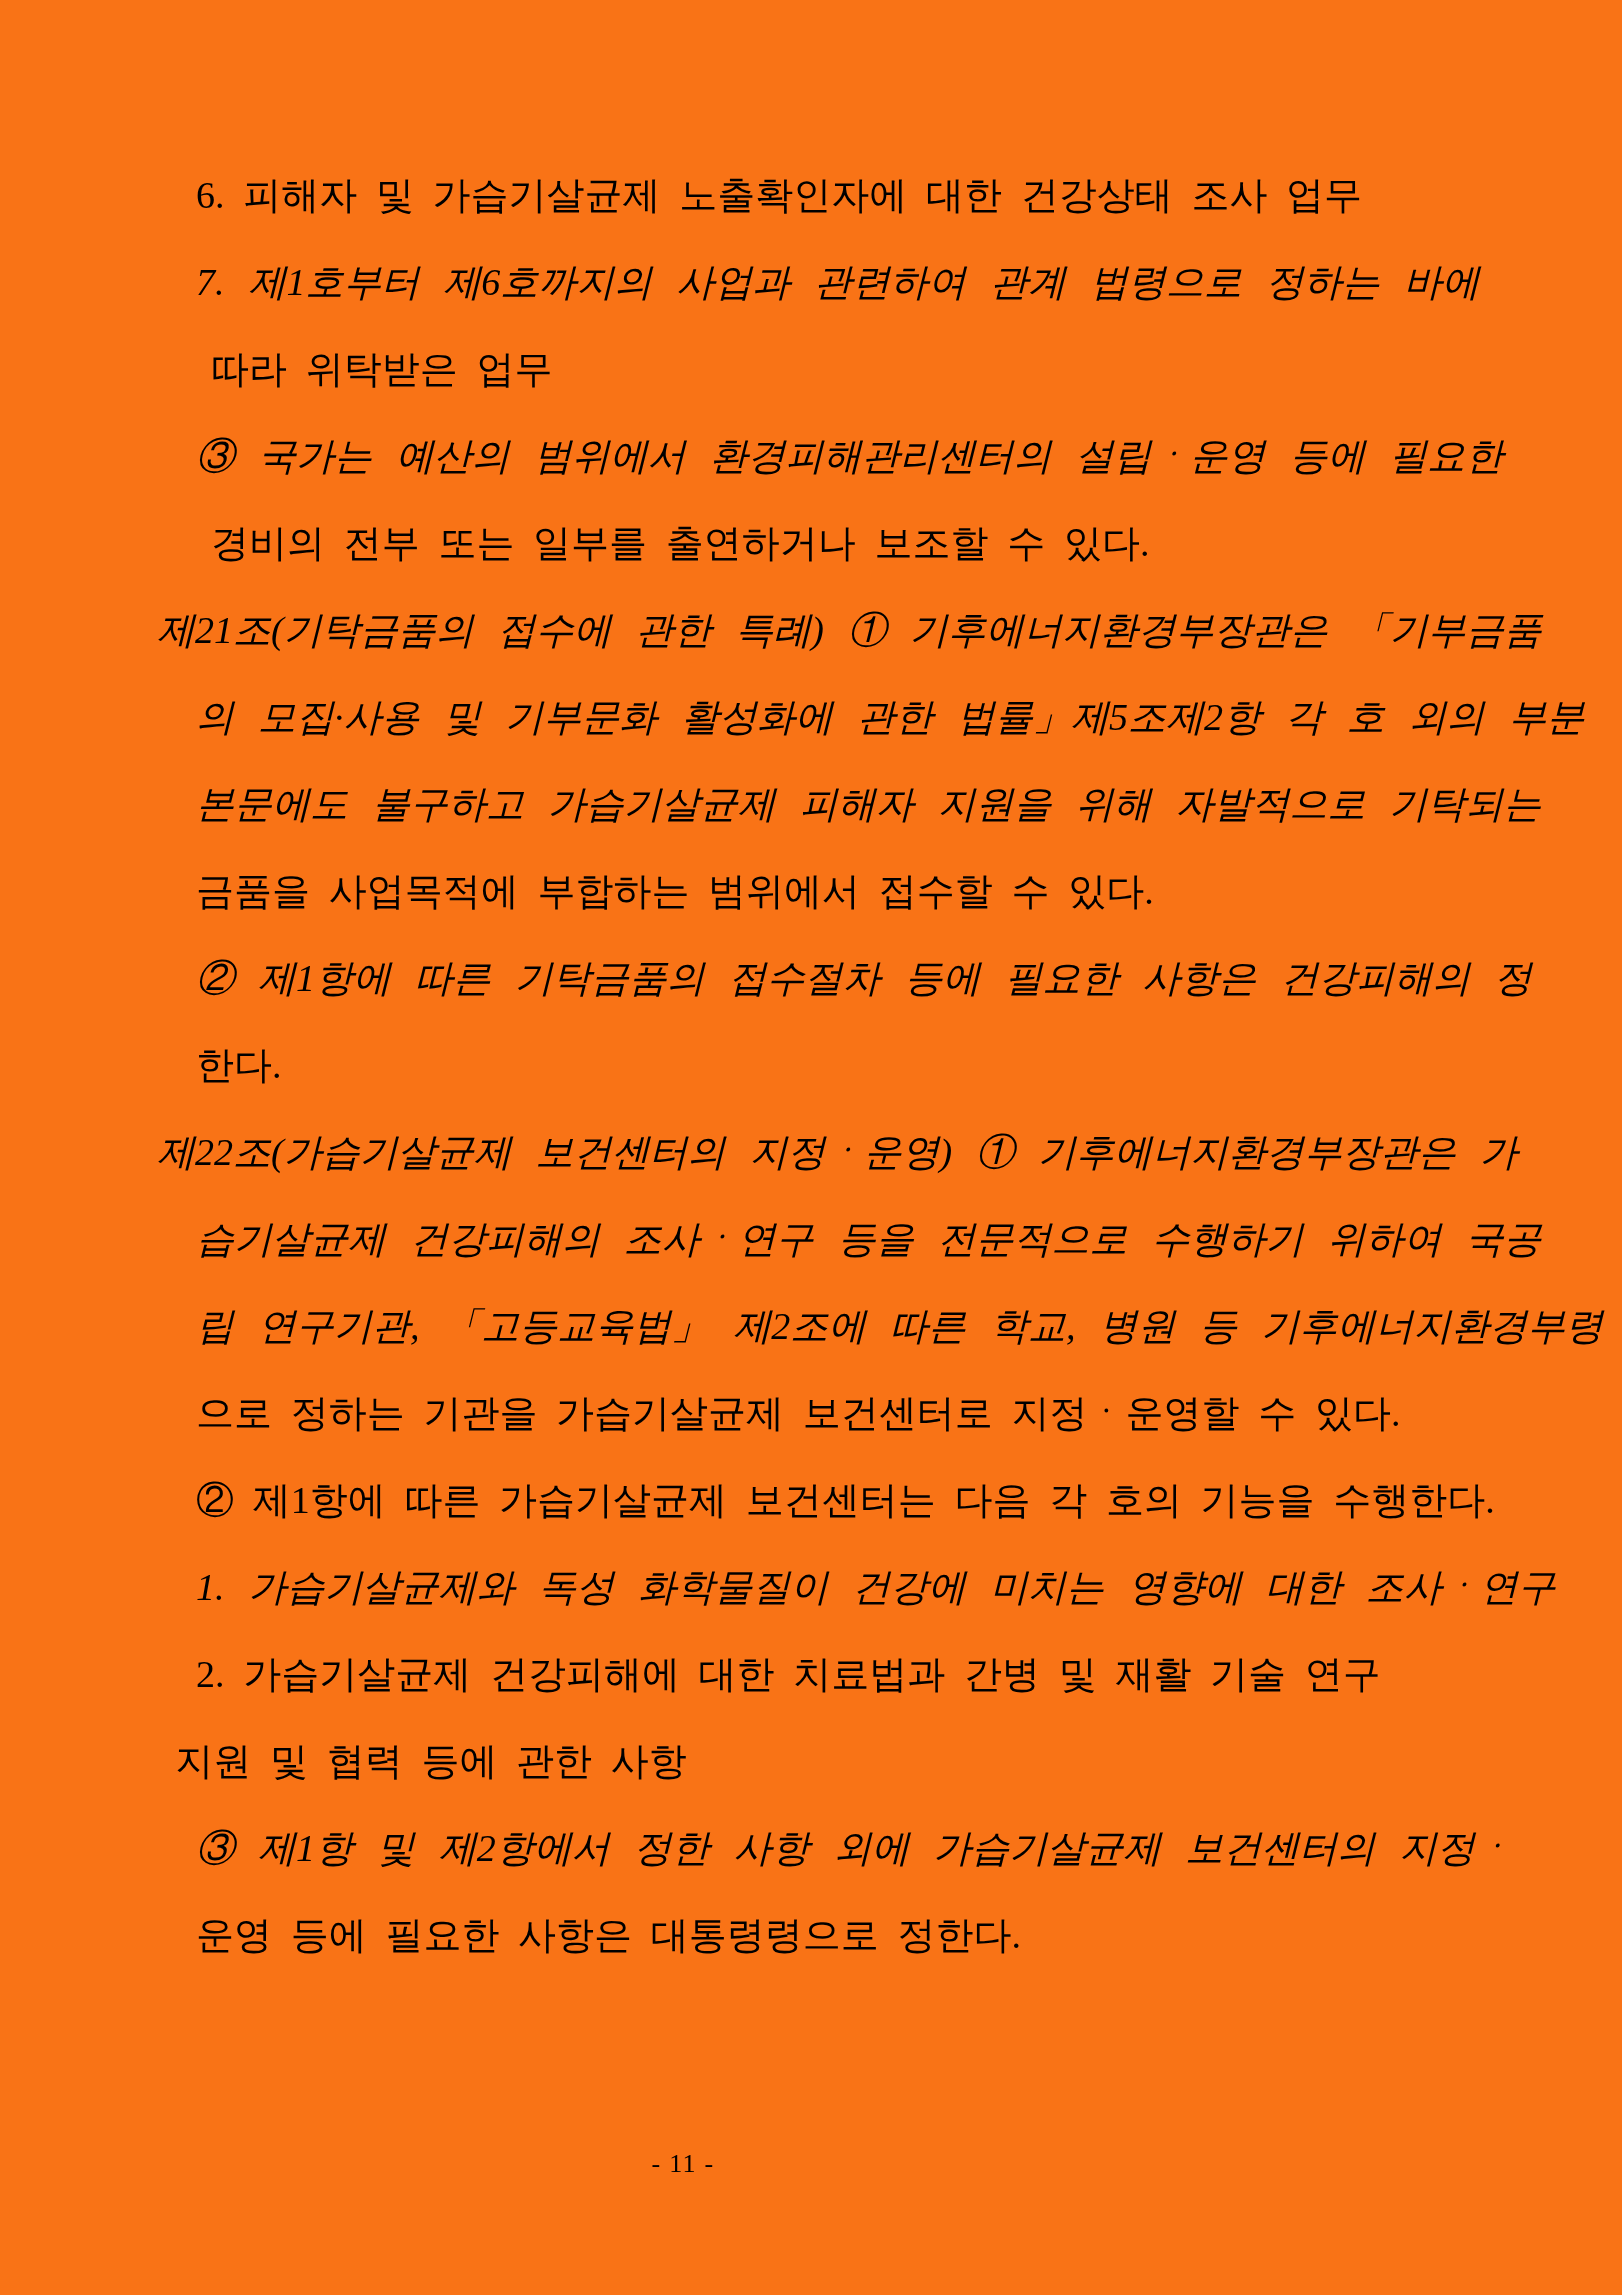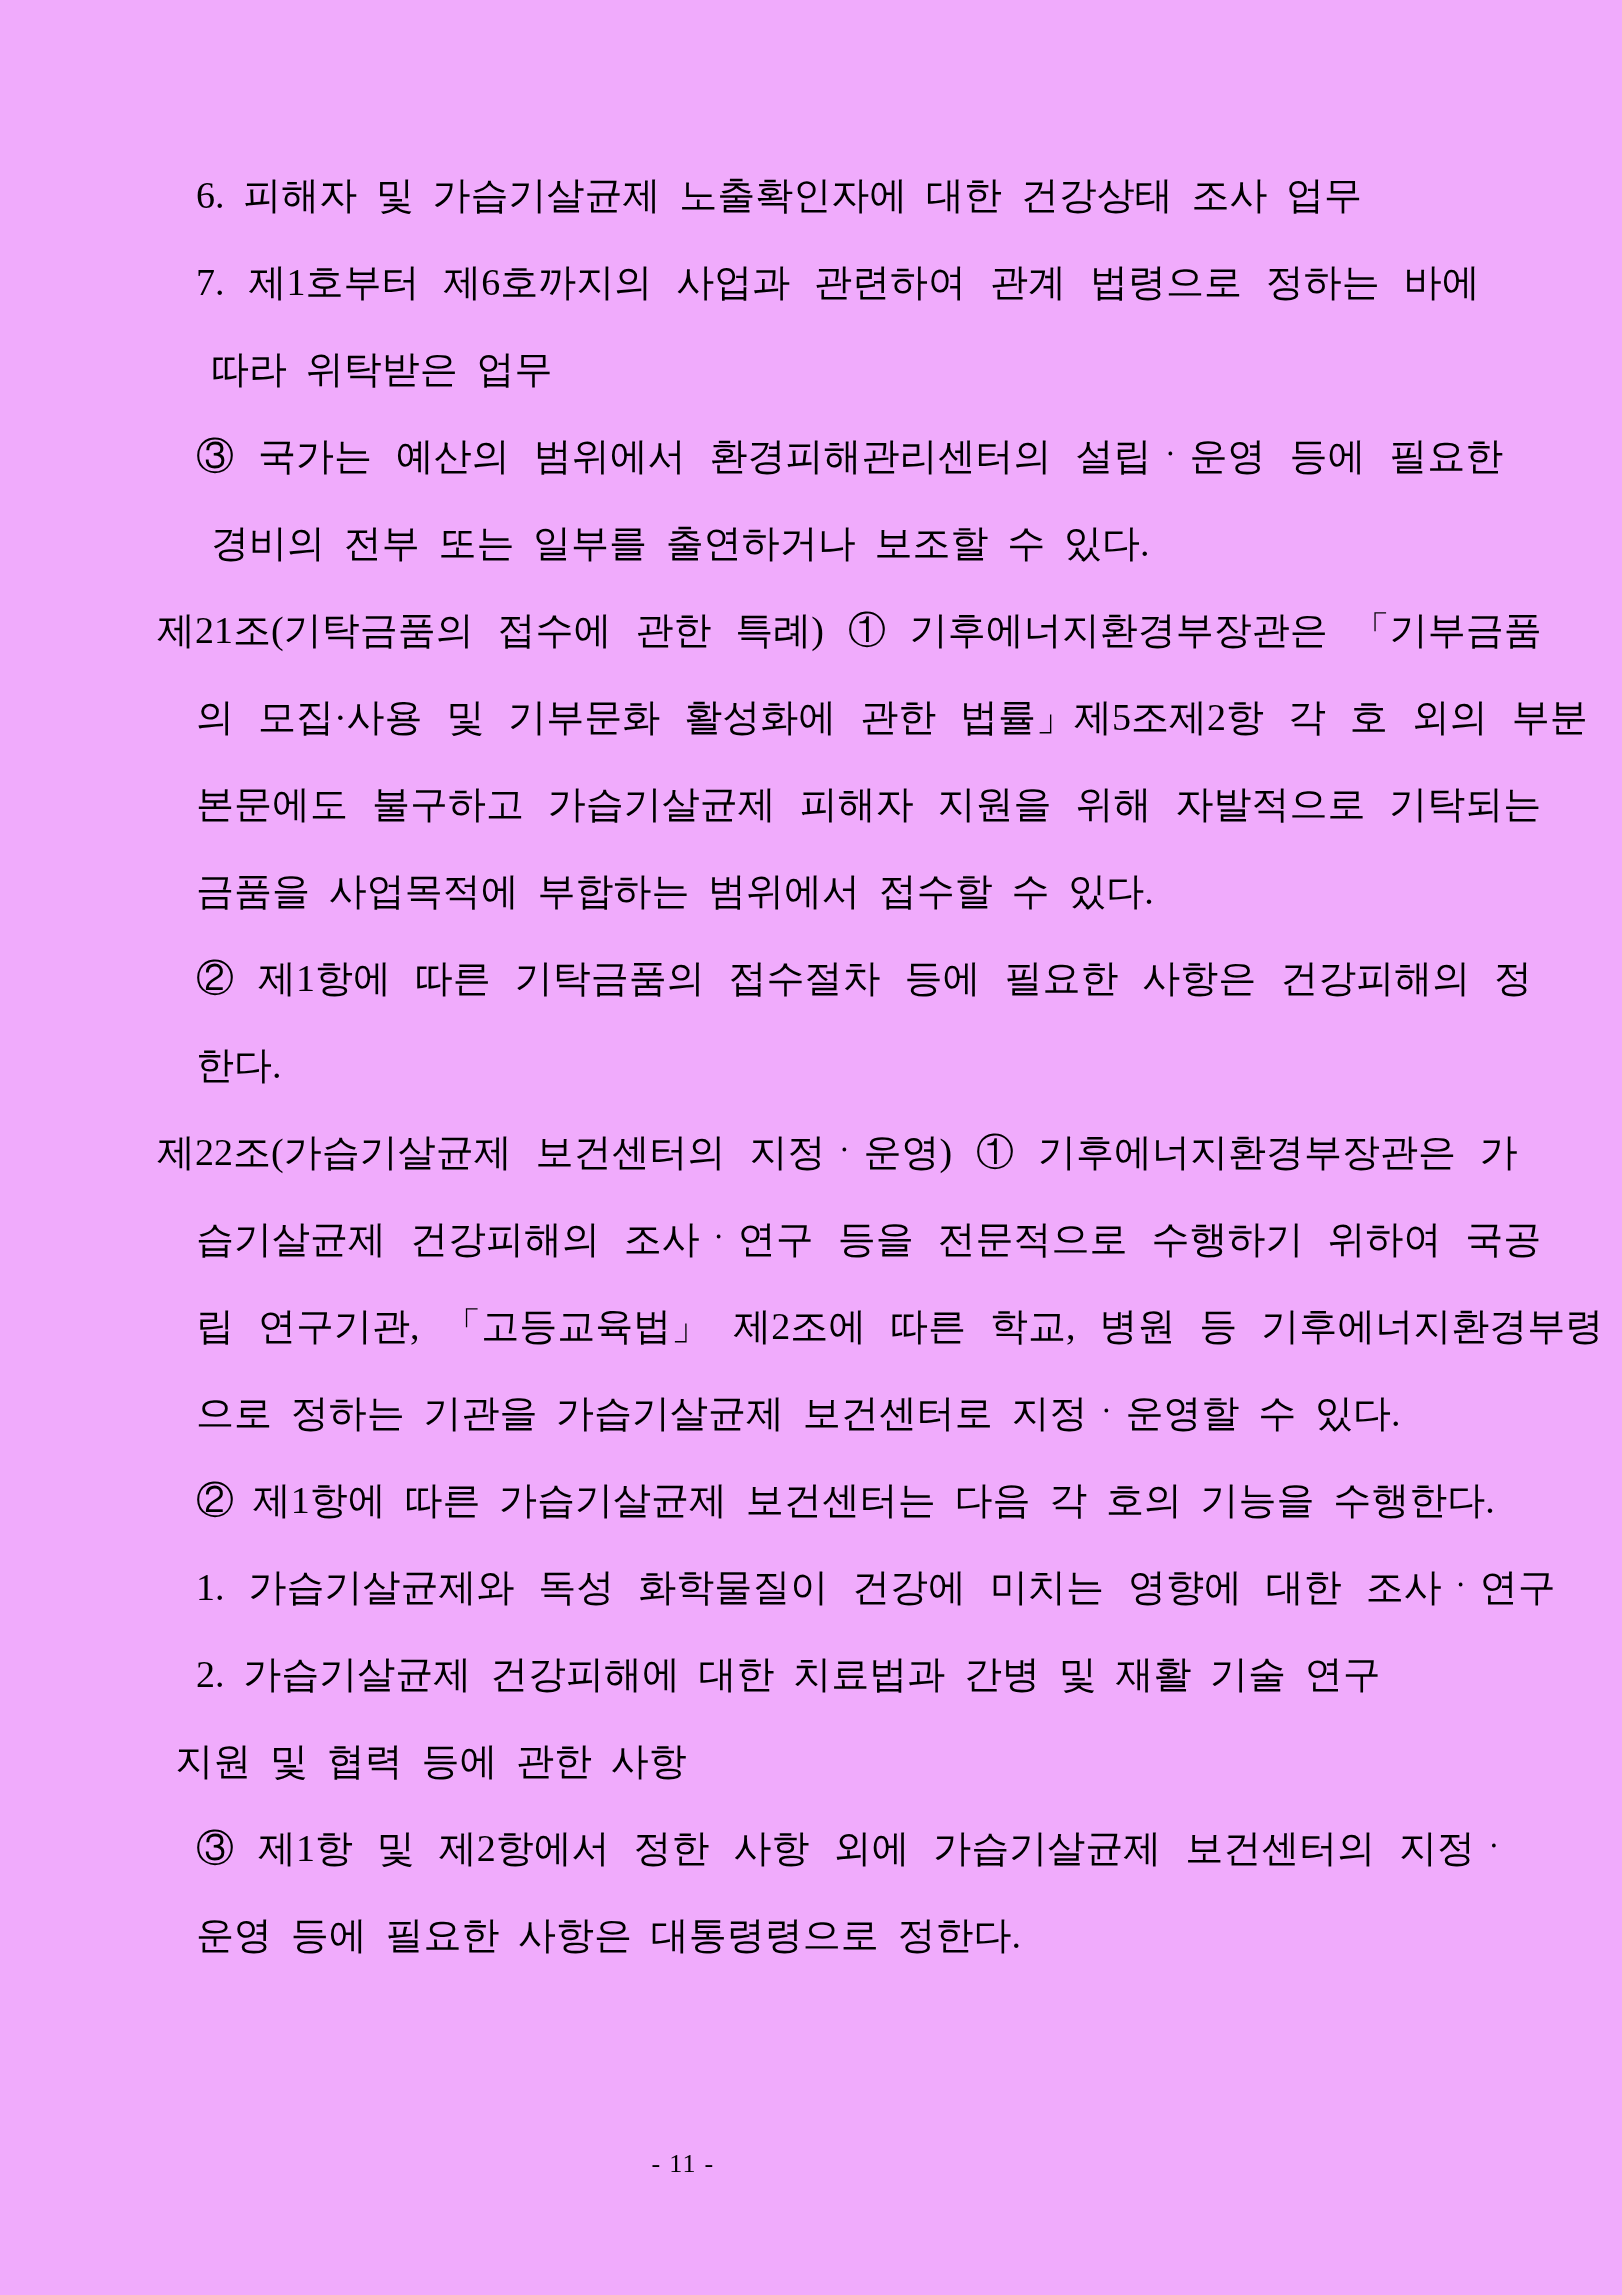--- a/index.html
+++ b/index.html
@@ -7,21 +7,21 @@
     width: 1622px;
     height: 2295px;
     background: #ffffff;
     position: relative;
     color: #000000;
     font-family: "Liberation Serif", "DejaVu Serif", serif;
   }
   .page {
     position: absolute;
     inset: 0;
-    background: #f0abfc;
+    background: #f97316;
     overflow: hidden;
   }
   .text-block {
     position: absolute;
     left: 157px;
     top: 152px;
     width: 1308px;
   }
   .line {
     height: 87px;
@@ -30,21 +30,21 @@
     word-spacing: 9.2px;
     white-space: nowrap;
     text-align: left;
   }
   
   .ind-article { padding-left: 0; text-align: right; }      
   .ind-item    { padding-left: 39px; }   
   .ind-deep    { padding-left: 54px; }   
   .ind-hang    { padding-left: 18.3px; }   
   
-  .j { word-spacing: 14.4px; }
+  .j { word-spacing: 14.4px; font-style: italic; }
   .page-number {
     position: absolute;
     left: 0;
     top: 2144px;
     width: 1366px;
     height: 39px;
     line-height: 39px;
     text-align: center;
     font-size: 26px;
     letter-spacing: 1.3px;

